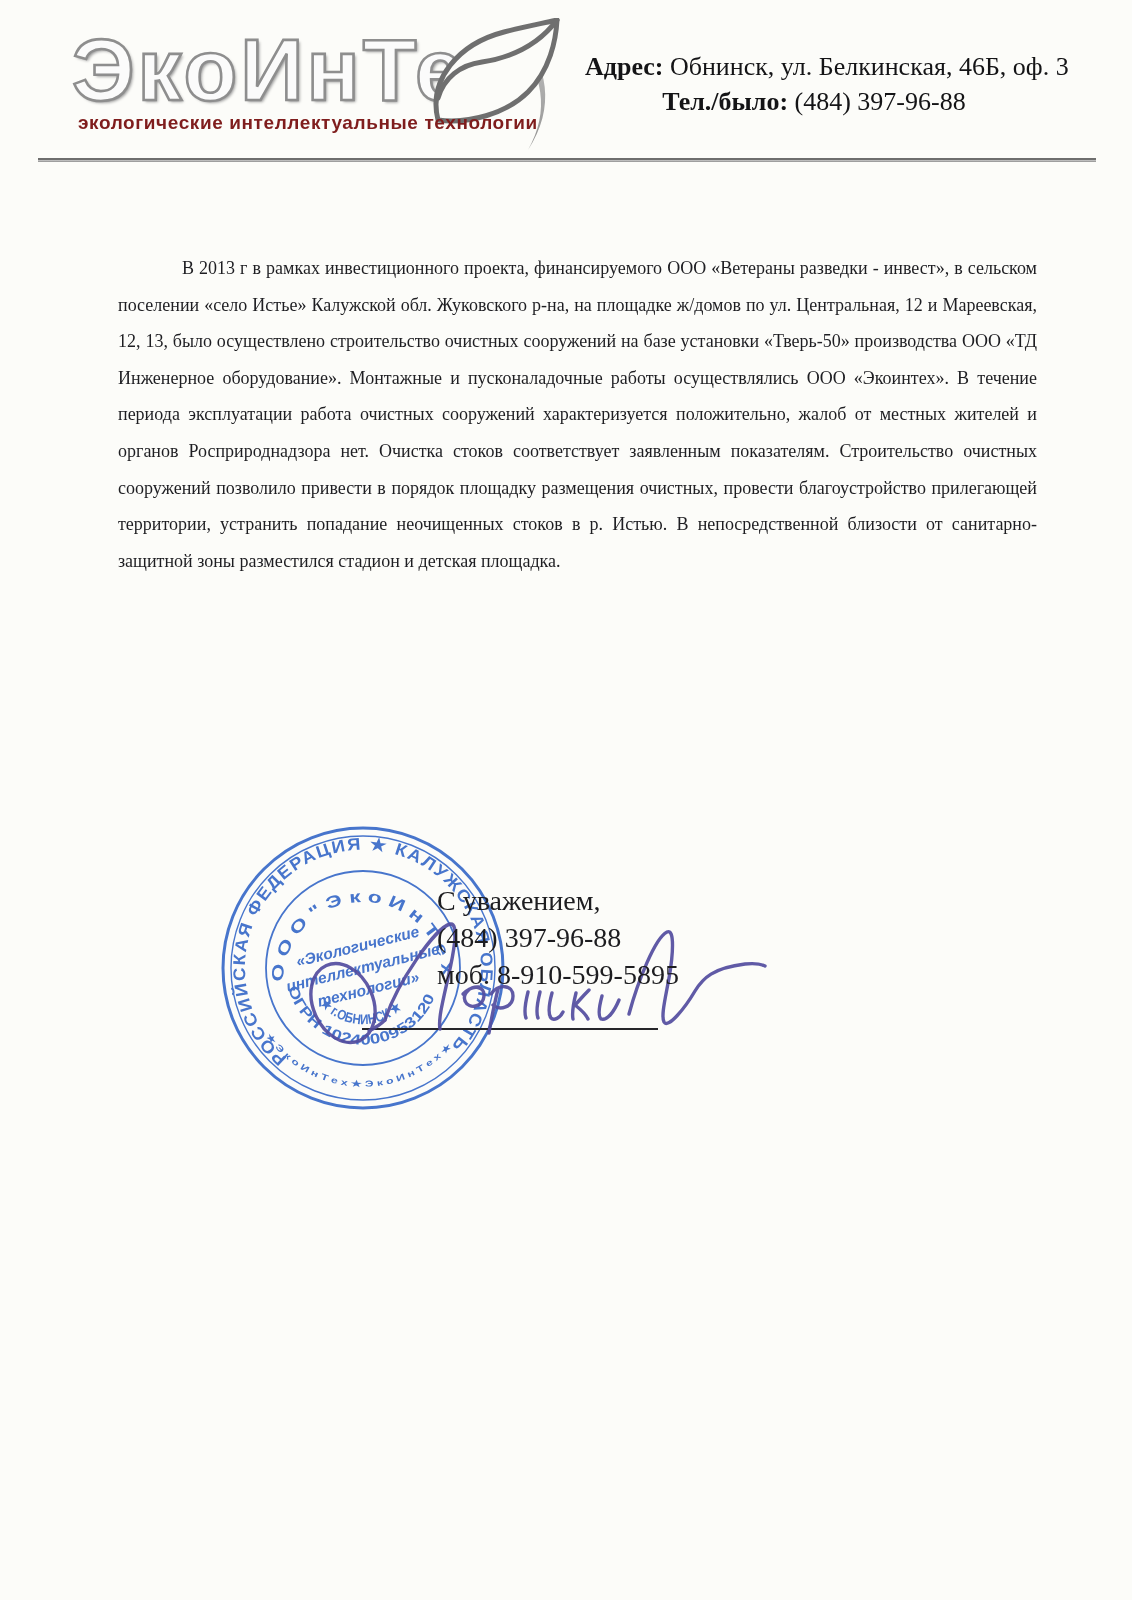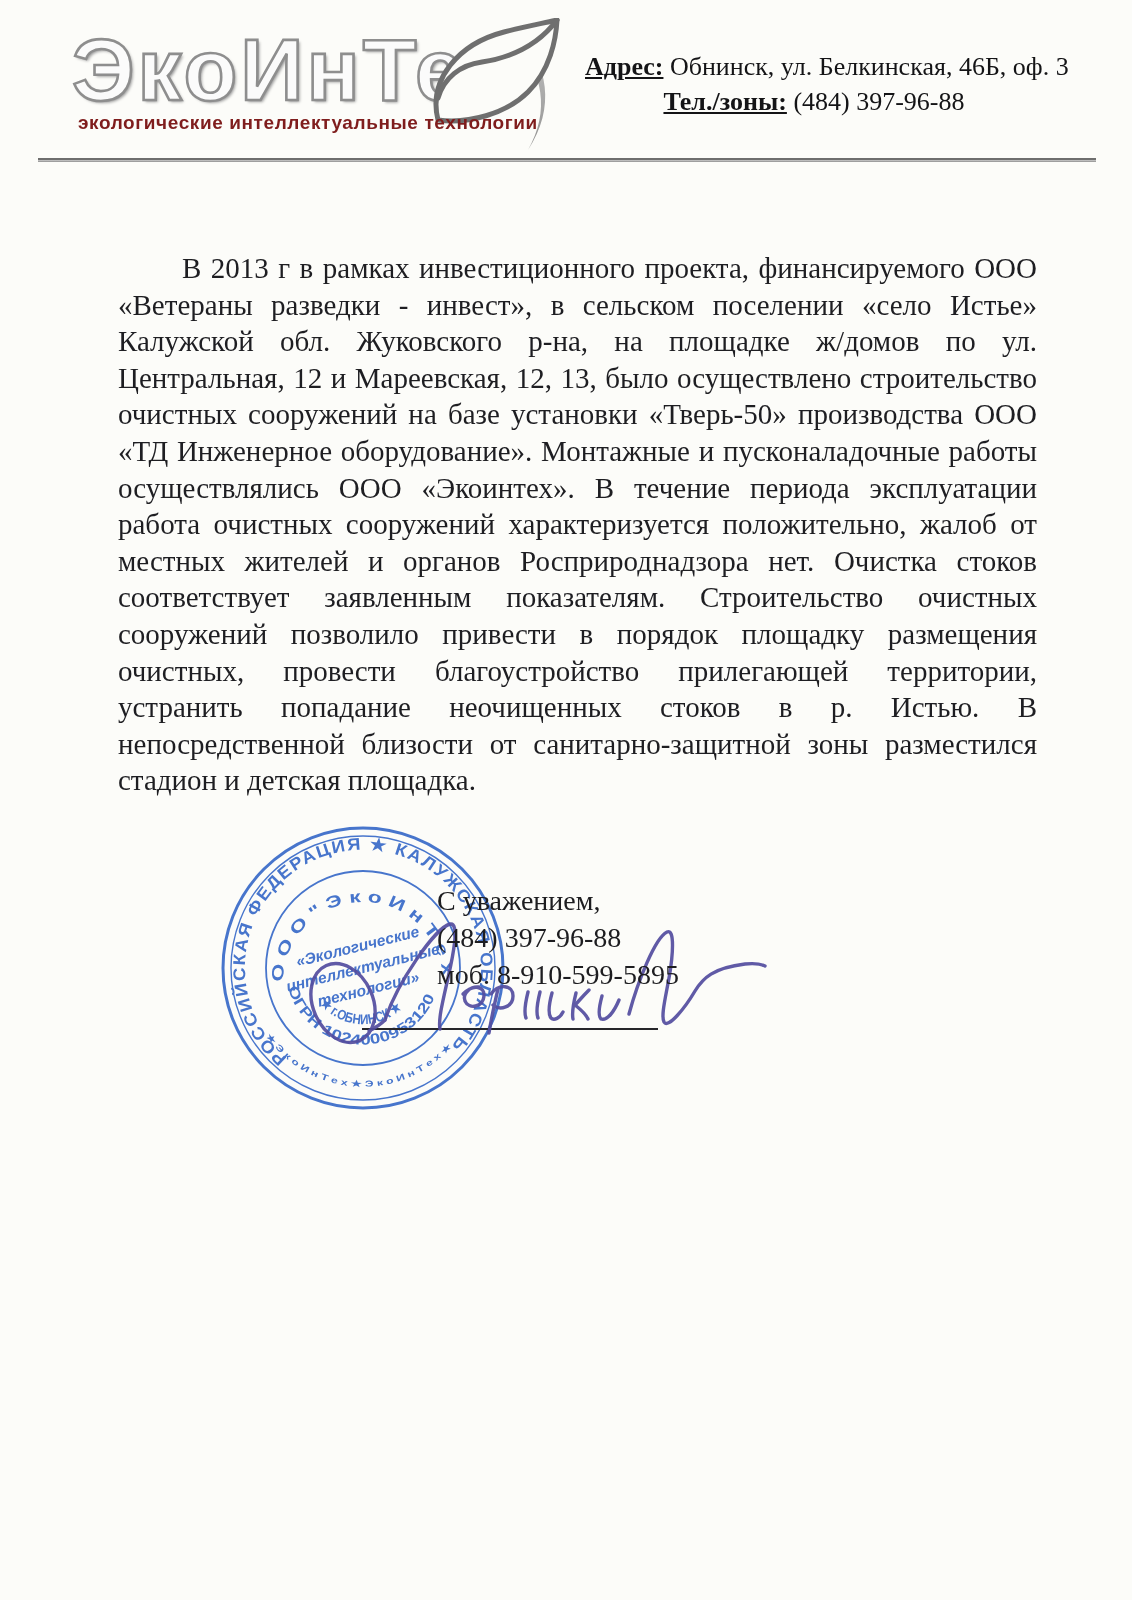--- a/index.html
+++ b/index.html
@@ -30,29 +30,29 @@
     font-weight:bold;font-size:19px;letter-spacing:.6px;
     color:#7f1d1d;white-space:nowrap;
   }
   .leaf{position:absolute;left:424px;top:18px;}
   .crescent{position:absolute;left:504px;top:36px;}
   .contact{
     position:absolute;left:585px;top:50px;width:458px;
     font-size:26px;line-height:34.5px;text-align:center;
     color:#141416;white-space:nowrap;
   }
-  .contact .lbl{font-weight:bold;text-decoration:underline;}
+  .contact .lbl{font-weight:bold;}
   .divider{
     position:absolute;left:38px;top:158px;width:1058px;height:4px;
     background:linear-gradient(to bottom,#6e6e6e 0 40%,#c7c7c7 55%,#8f8f8f);
   }
   
   .body-par{
     position:absolute;left:118px;top:250px;width:919px;
-    font-size:29px;line-height:36.6px;
+    font-size:18px;line-height:36.6px;
     text-align:justify;text-indent:64px;
     color:#1e1e22;
   }
   
   .stamp{position:absolute;left:213px;top:818px;opacity:.88;}
   .sig-line{
     position:absolute;left:362px;top:1028px;width:296px;height:0;
     border-top:2px solid #26262a;
   }
   .signature{position:absolute;left:295px;top:888px;}
@@ -88,21 +88,21 @@
 
     <div class="tagline">экологические интеллектуальные технологии</div>
   </div>
 
   <div class="contact">
     <div>
       <span class="lbl">Адрес:</span>
       <span>Обнинск, ул. Белкинская, 46Б, оф. 3</span>
     </div>
     <div>
-      <span class="lbl">Тел./зоны:</span>
+      <span class="lbl">Тел./было:</span>
       <span>(484) 397-96-88</span>
     </div>
   </div>
 
   <div class="divider"></div>
 
   <div class="body-par">В 2013 г в рамках инвестиционного проекта, финансируемого ООО «Ветераны разведки - инвест», в сельском поселении «село Истье» Калужской обл. Жуковского р-на, на площадке ж/домов по ул. Центральная, 12 и Мареевская, 12, 13, было осуществлено строительство очистных сооружений на базе установки «Тверь-50» производства ООО «ТД Инженерное оборудование». Монтажные и пусконаладочные работы осуществлялись ООО «Экоинтех». В течение периода эксплуатации работа очистных сооружений характеризуется положительно, жалоб от местных жителей и органов Росприроднадзора нет. Очистка стоков соответствует заявленным показателям. Строительство очистных сооружений позволило привести в порядок площадку размещения очистных, провести благоустройство прилегающей территории, устранить попадание неочищенных стоков в р. Истью. В непосредственной близости от санитарно-защитной зоны разместился стадион и детская площадка.</div>
 
   <svg class="stamp" width="300" height="300" viewBox="0 0 300 300">
     <defs>

